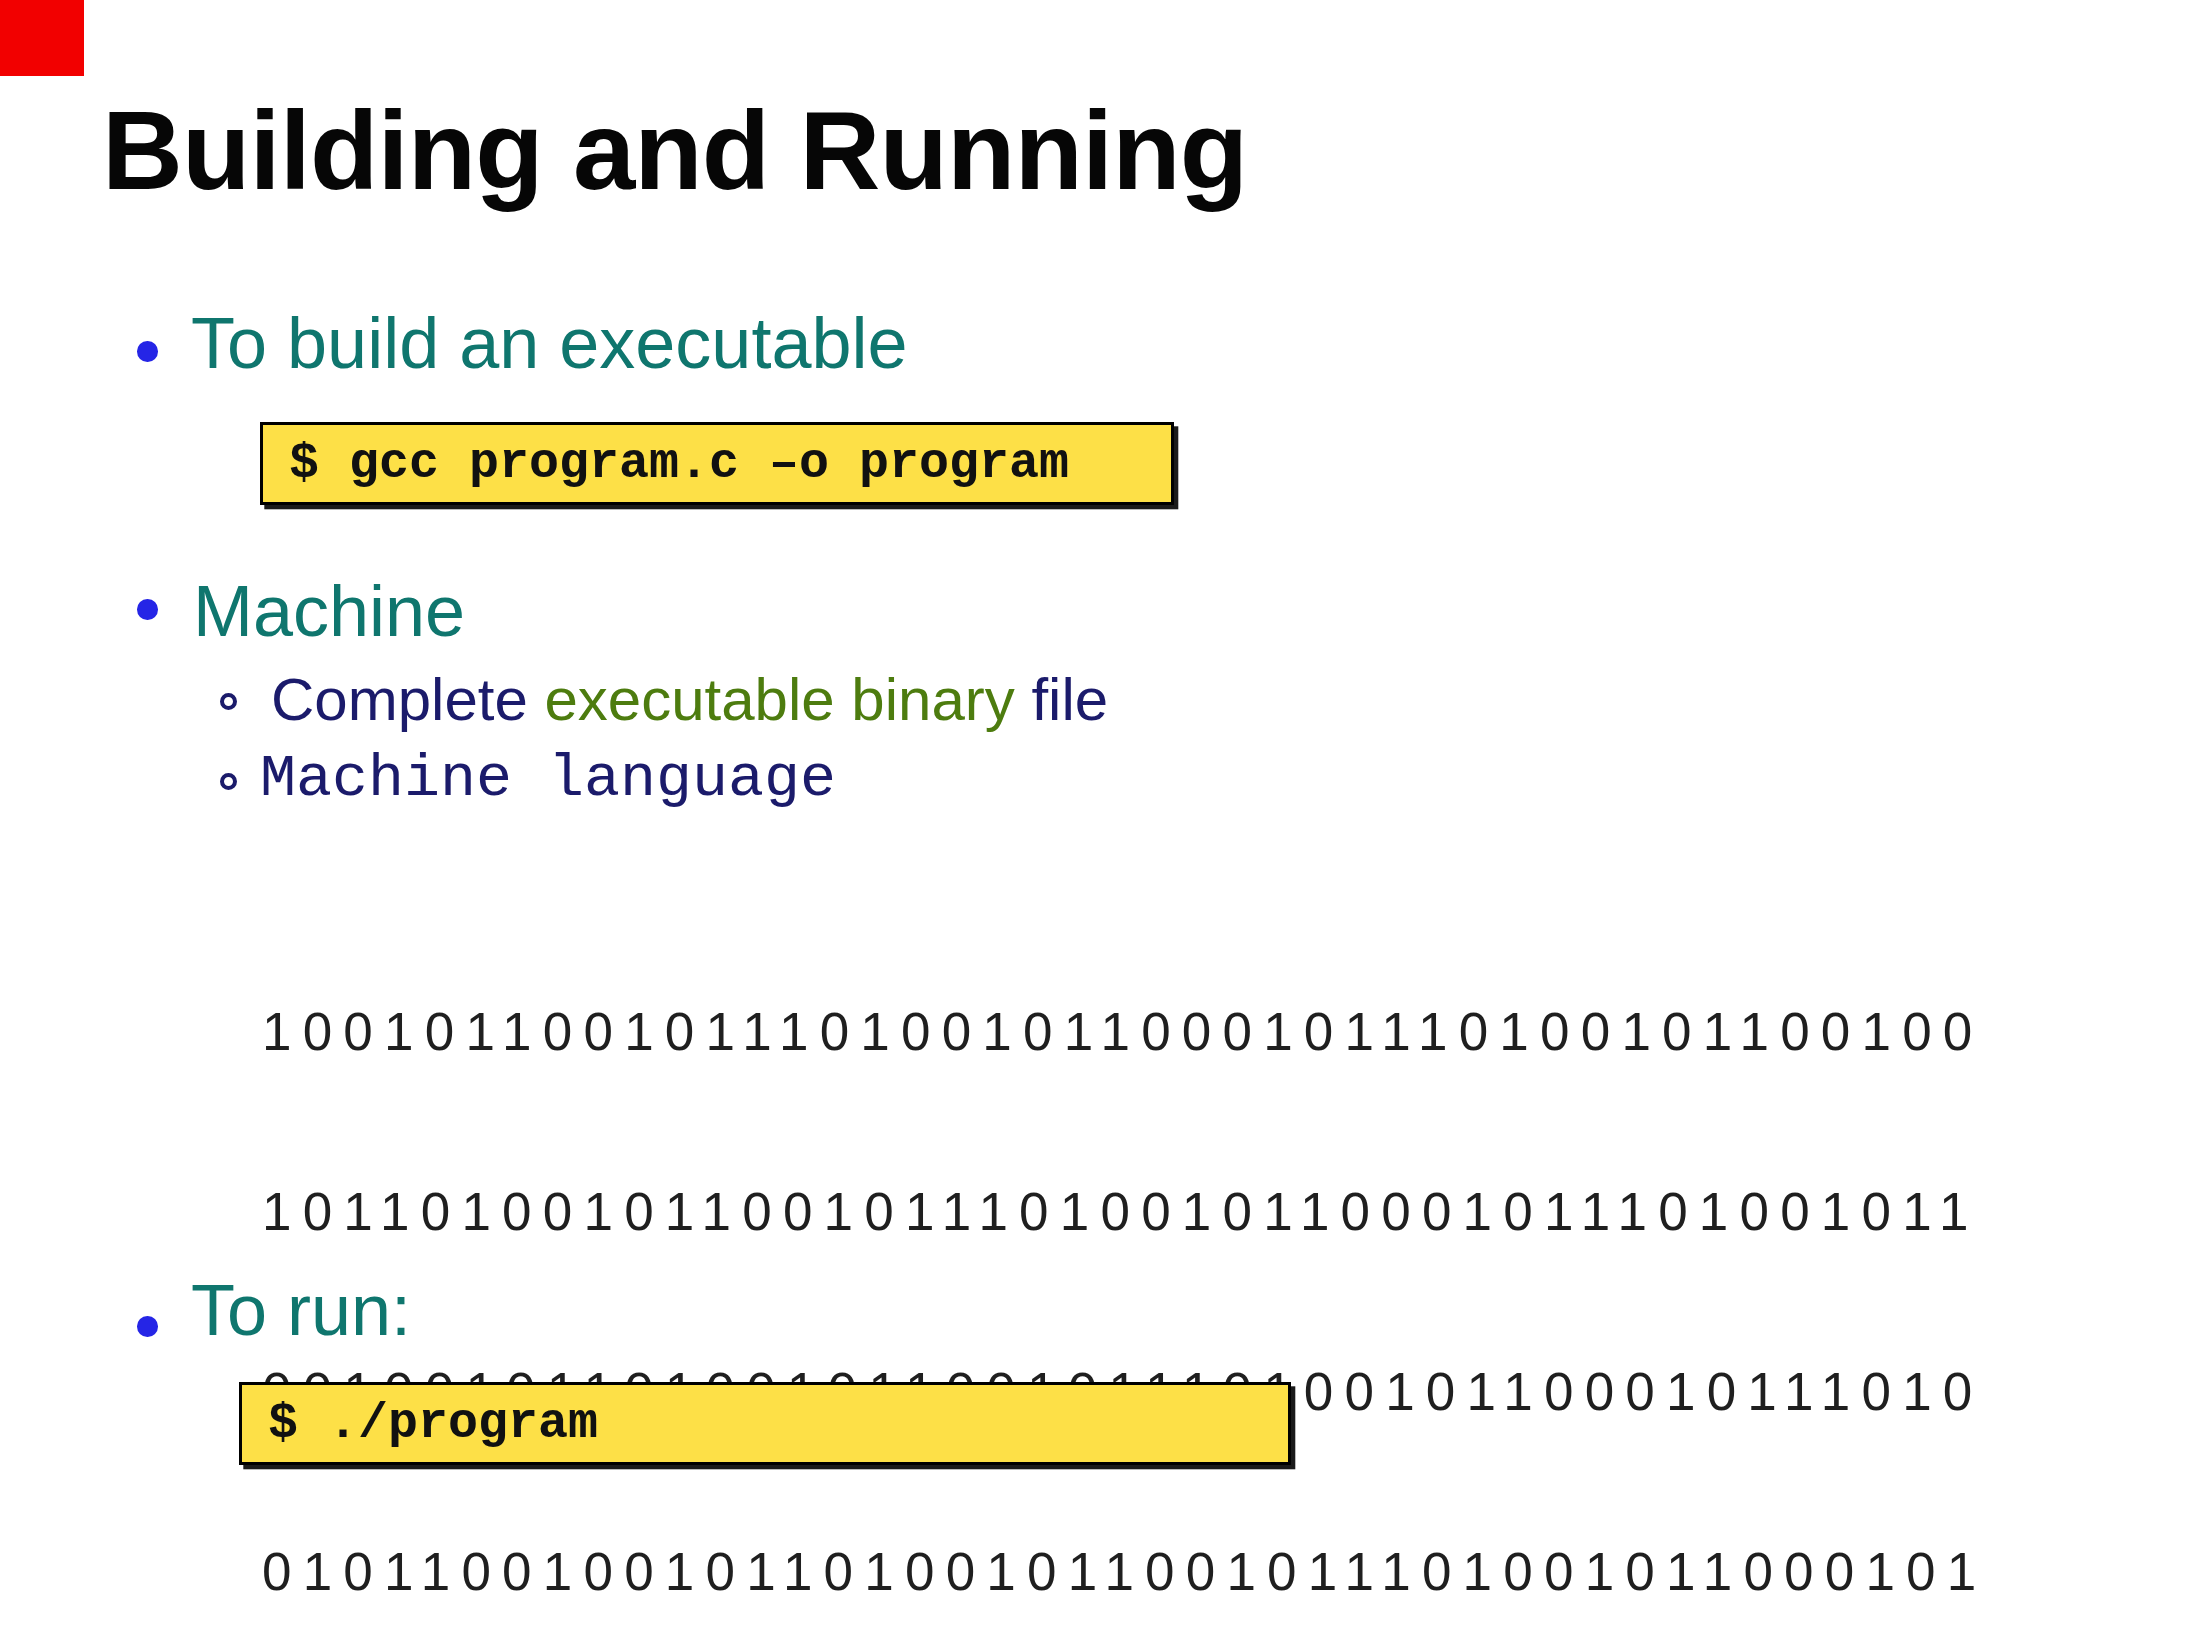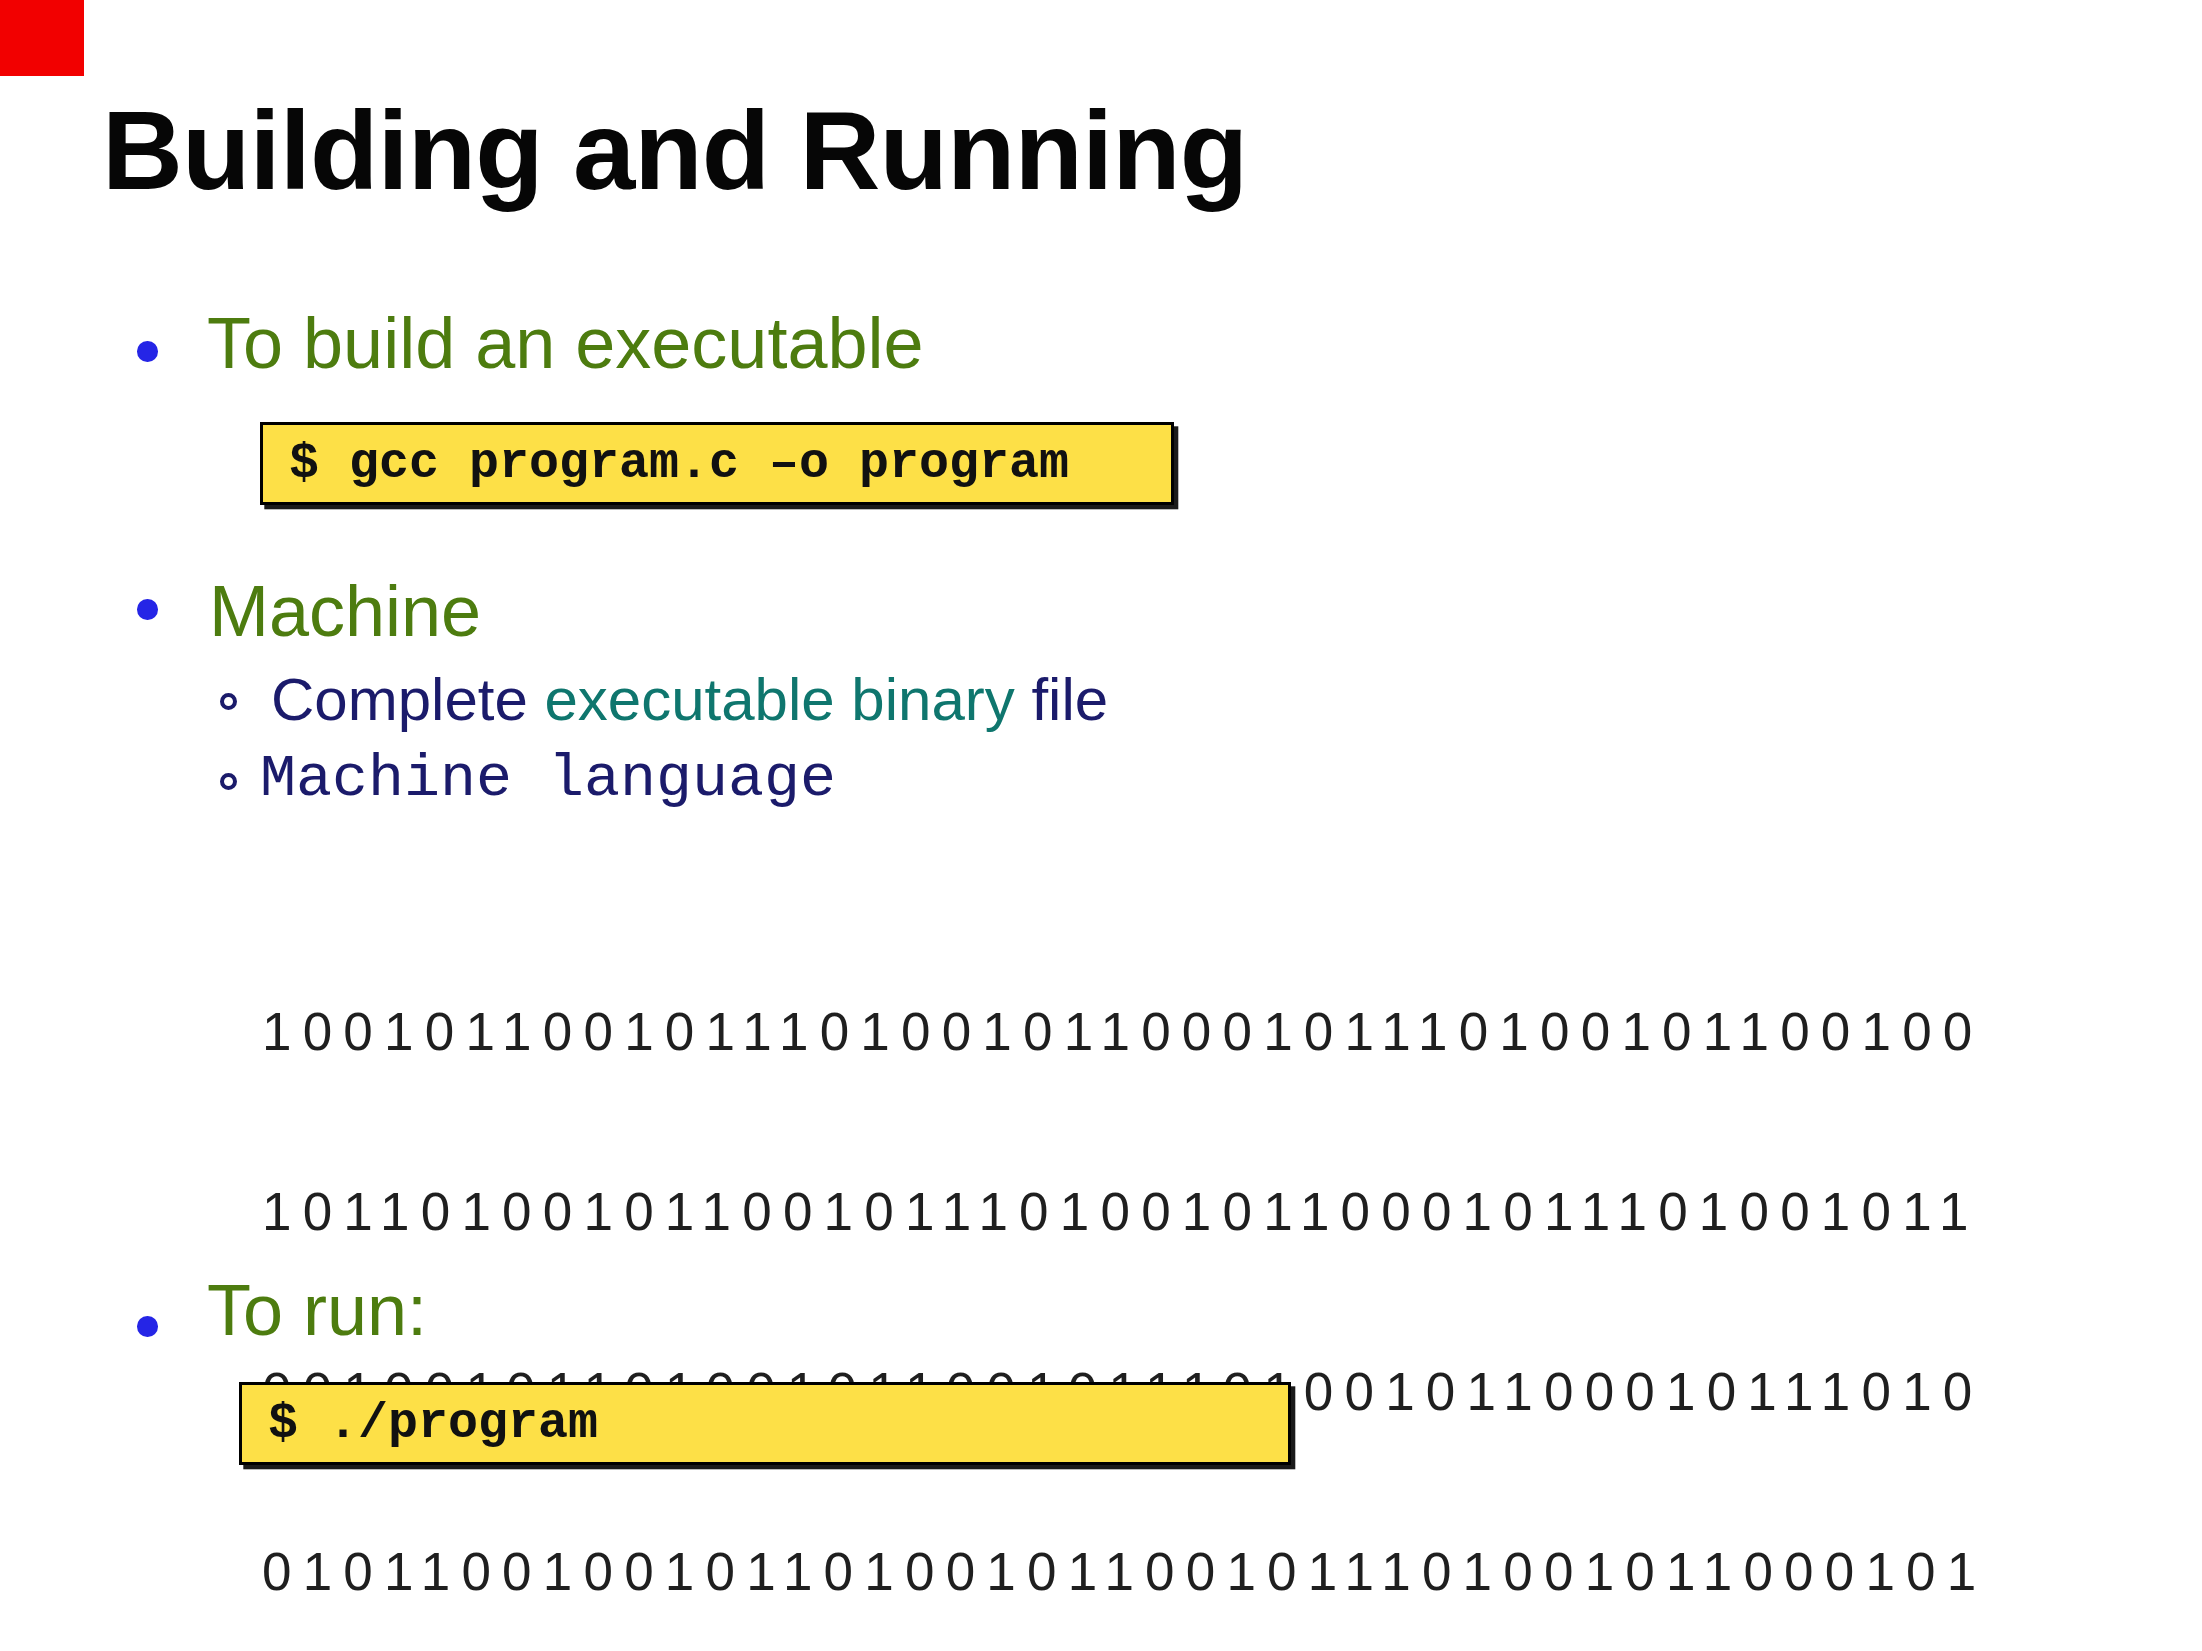--- a/index.html
+++ b/index.html
@@ -20,21 +20,21 @@
     position:absolute;left:102px;top:89px;
     font-size:112px;font-weight:bold;color:#060606;
     letter-spacing:-0.9px;line-height:1.1;white-space:nowrap;
   }
   .bullet-dot{
     position:absolute;width:20.6px;height:20.6px;border-radius:50%;
     background:#2525e6;
   }
   .bullet-text{
     position:absolute;
-    font-size:72px;color:#4d7c0f;line-height:1.2;white-space:nowrap;margin-left:16px;
+    font-size:72px;color:#0f766e;line-height:1.2;white-space:nowrap;
   }
   .code-box{
     position:absolute;
     background:#fde047;
     border:3.4px solid #000000;
     box-shadow:4.3px 4.3px 0 #1a1a1a;
     box-sizing:border-box;
     display:flex;align-items:center;
     padding-left:26px;
   }
@@ -45,21 +45,21 @@
     white-space:pre;
   }
   .sub-circle{
     position:absolute;width:17px;height:17px;border-radius:50%;
     border:4.3px solid #1b1b6b;background:transparent;box-sizing:border-box;
   }
   .sub-text{
     position:absolute;
     font-size:60px;color:#1b1b6b;line-height:1.2;white-space:nowrap;
   }
-  .sub-text .hl{color:#0f766e;}
+  .sub-text .hl{color:#4d7c0f;}
   .binary{
     position:absolute;left:262px;top:882px;
     font-size:53px;line-height:60px;color:#1f1f1f;
     letter-spacing:11.2px;white-space:pre;
     font-family:"Liberation Sans", sans-serif;
   }
   .binary div{height:60px;}
 </style>
 </head>
 <body>

